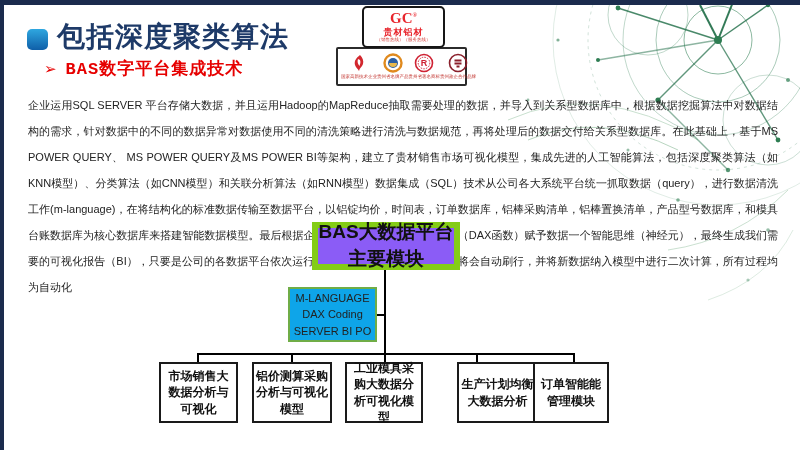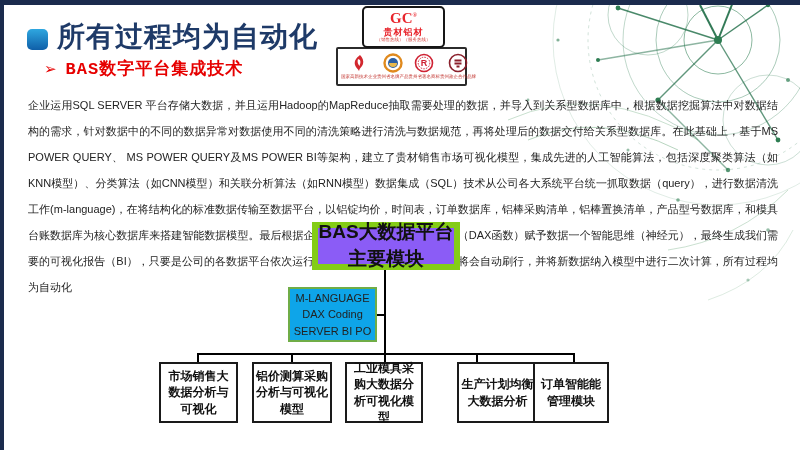--- a/index.html
+++ b/index.html
@@ -123,21 +123,21 @@
       <circle cx="60" cy="100" r="1.4" fill-opacity="0.5"></circle>
       <circle cx="320" cy="80" r="2" fill-opacity="0.7"></circle>
       <circle cx="280" cy="280" r="1.6" fill-opacity="0.4"></circle>
     </g>
   </svg>
 
   <div class="frame-top"></div>
   <div class="frame-left"></div>
 
   <div class="title-bullet"></div>
-  <div class="page-title">所有过程均为自动化</div>
+  <div class="page-title">包括深度聚类算法</div>
   <div class="subtitle-row">
     <span class="subtitle-arrow">➢</span>
     <span class="section-subtitle">BAS数字平台集成技术</span>
   </div>
 
   <div class="brand-card">
     <div class="brand-mark"><span>GC</span><sup>®</sup></div>
     <div class="brand-name">贵材铝材</div>
     <div class="brand-tagline">（销售热线）（服务热线）</div>
   </div>

